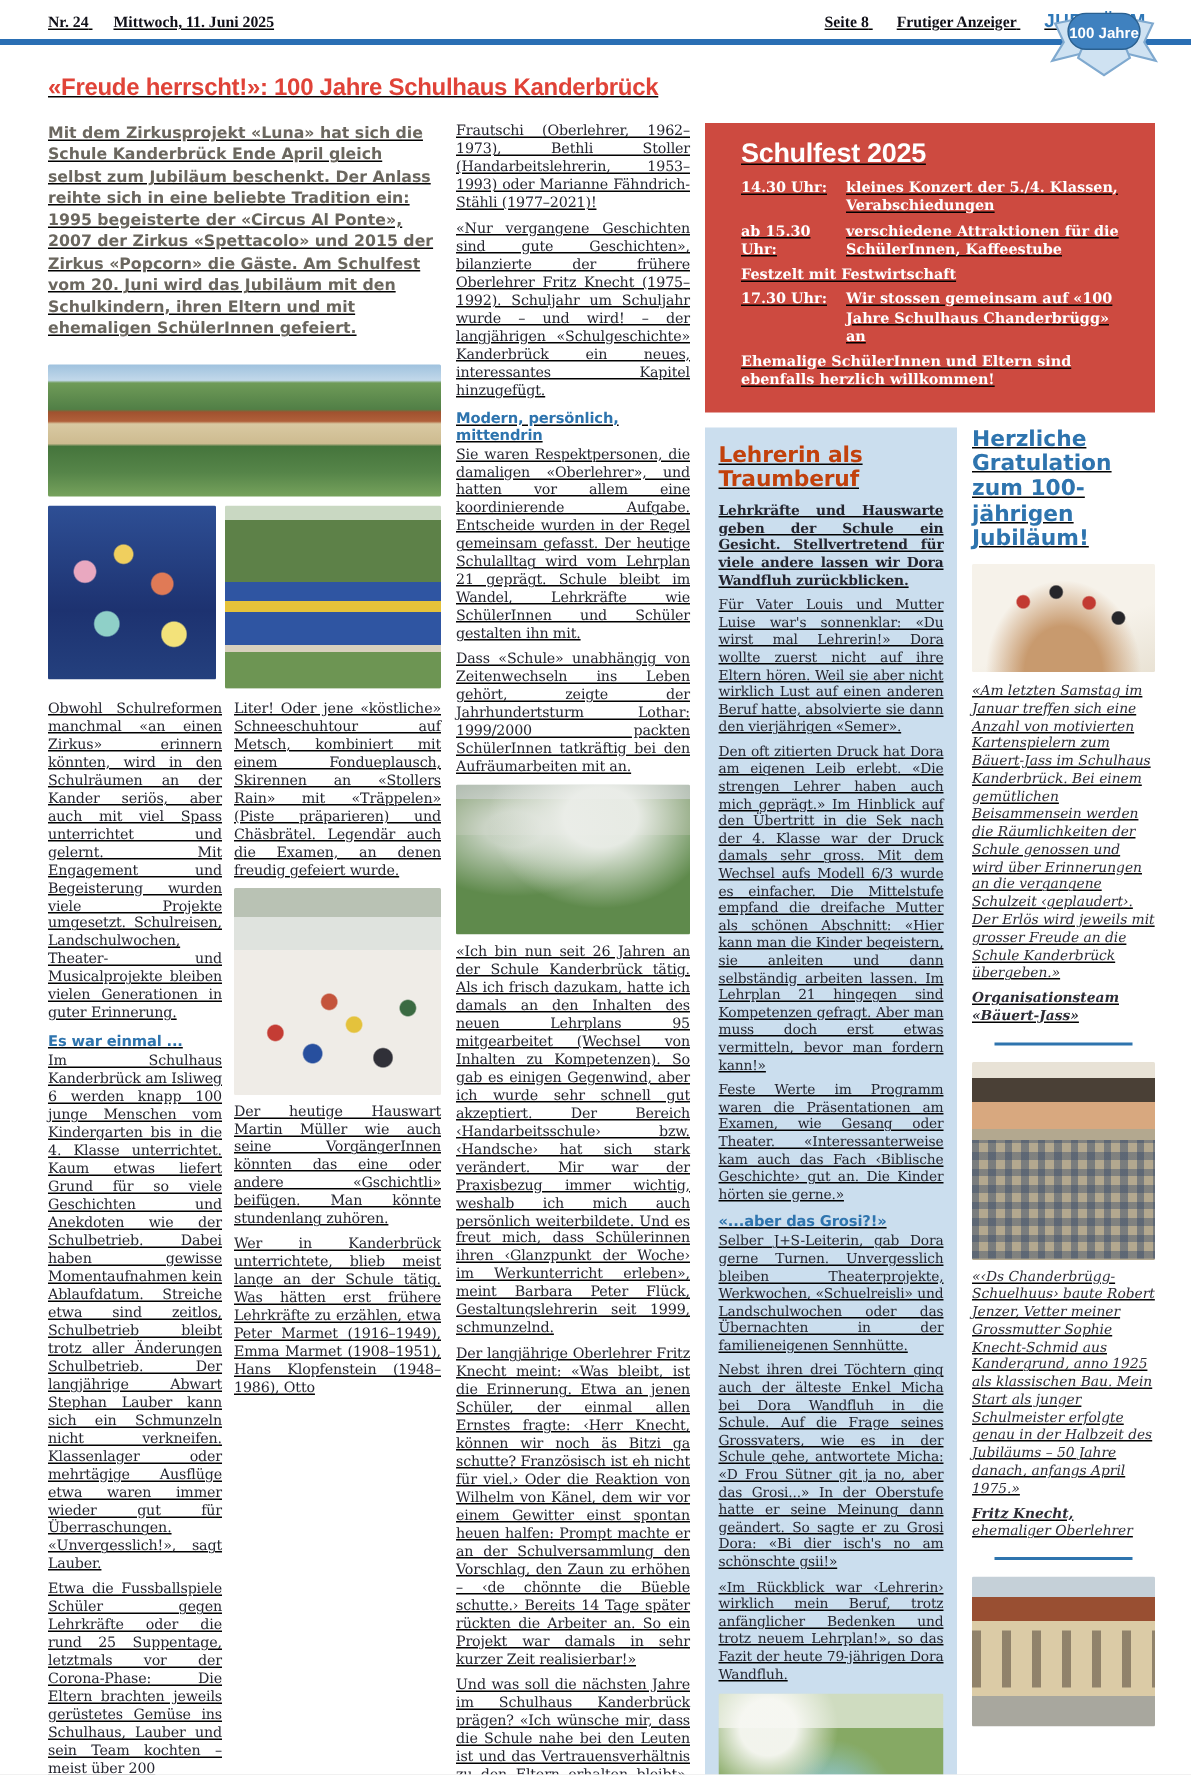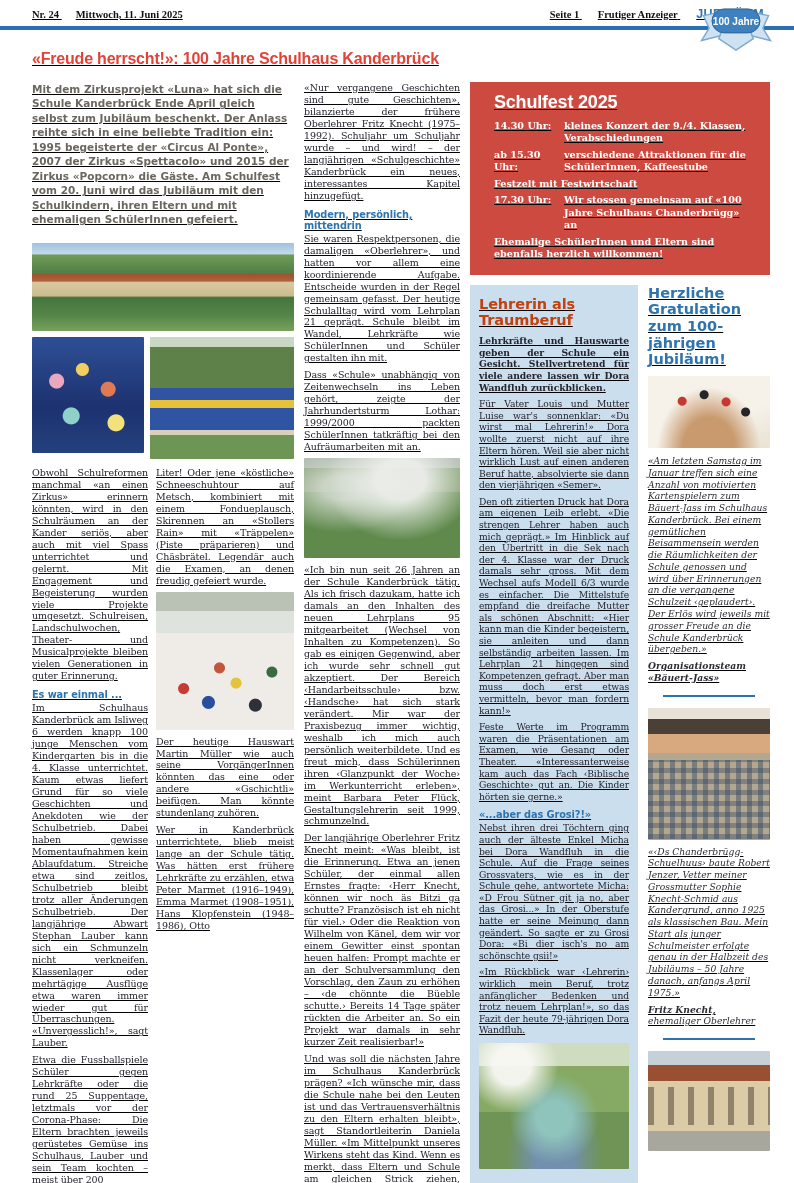--- a/index.html
+++ b/index.html
@@ -106,21 +106,21 @@
 <body>
 
 <div class="page">
 
   <header class="masthead">
     <div class="mh-left">
       <span>Nr. 24</span>
       <span>Mittwoch, 11. Juni 2025</span>
     </div>
     <div class="mh-right">
-      <span>Seite 1</span>
+      <span>Seite 8</span>
       <span>Frutiger Anzeiger</span>
       <span class="section">JUBILÄUM</span>
     </div>
   </header>
   <div class="blue-rule"></div>
 
   <svg class="ribbon" viewBox="0 0 96 58" aria-hidden="true">
     <path d="M14 14 L34 10 L36 34 L12 40 L20 27 Z" fill="#cfe2f2" stroke="#7fa9cf" stroke-width="1.5"></path>
     <path d="M82 14 L62 10 L60 34 L84 40 L76 27 Z" fill="#cfe2f2" stroke="#7fa9cf" stroke-width="1.5"></path>
     <path d="M30 38 L48 50 L66 38 L62 28 L34 28 Z" fill="#cfe2f2" stroke="#7fa9cf" stroke-width="1.5"></path>
@@ -150,39 +150,40 @@
           <p>Liter! Oder jene «köstliche» Schneeschuhtour auf Metsch, kombiniert mit einem Fondueplausch, Skirennen an «Stollers Rain» mit «Träppelen» (Piste präparieren) und Chäsbrätel. Legendär auch die Examen, an denen freudig gefeiert wurde.</p>
           <div class="ph ski" title="Skirennen"></div>
           <p>Der heutige Hauswart Martin Müller wie auch seine VorgängerInnen könnten das eine oder andere «Gschichtli» beifügen. Man könnte stundenlang zuhören.</p>
           <p>Wer in Kanderbrück unterrichtete, blieb meist lange an der Schule tätig. Was hätten erst frühere Lehrkräfte zu erzählen, etwa Peter Marmet (1916–1949), Emma Marmet (1908–1951), Hans Klopfenstein (1948–1986), Otto</p>
         </div>
       </div>
 
     </div>
 
     <div class="col3 bt">
+      <p>Frautschi (Oberlehrer, 1962–1973), Bethli Stoller (Handarbeitslehrerin, 1953–1993) oder Marianne Fähndrich-Stähli (1977–2021)!</p>
       <p>«Nur vergangene Geschichten sind gute Geschichten», bilanzierte der frühere Oberlehrer Fritz Knecht (1975–1992). Schuljahr um Schuljahr wurde – und wird! – der langjährigen «Schulgeschichte» Kanderbrück ein neues, interessantes Kapitel hinzugefügt.</p>
       <h4 class="sub">Modern, persönlich, mittendrin</h4>
       <p>Sie waren Respektpersonen, die damaligen «Oberlehrer», und hatten vor allem eine koordinierende Aufgabe. Entscheide wurden in der Regel gemeinsam gefasst. Der heutige Schulalltag wird vom Lehrplan 21 geprägt. Schule bleibt im Wandel, Lehrkräfte wie SchülerInnen und Schüler gestalten ihn mit.</p>
       <p>Dass «Schule» unabhängig von Zeitenwechseln ins Leben gehört, zeigte der Jahrhundertsturm Lothar: 1999/2000 packten SchülerInnen tatkräftig bei den Aufräumarbeiten mit an.</p>
       <div class="ph field" title="Wiese mit Zirkusaufbau"></div>
       <p>«Ich bin nun seit 26 Jahren an der Schule Kanderbrück tätig. Als ich frisch dazukam, hatte ich damals an den Inhalten des neuen Lehrplans 95 mitgearbeitet (Wechsel von Inhalten zu Kompetenzen). So gab es einigen Gegenwind, aber ich wurde sehr schnell gut akzeptiert. Der Bereich ‹Handarbeitsschule› bzw. ‹Handsche› hat sich stark verändert. Mir war der Praxisbezug immer wichtig, weshalb ich mich auch persönlich weiterbildete. Und es freut mich, dass Schülerinnen ihren ‹Glanzpunkt der Woche› im Werkunterricht erleben», meint Barbara Peter Flück, Gestaltungslehrerin seit 1999, schmunzelnd.</p>
       <p>Der langjährige Oberlehrer Fritz Knecht meint: «Was bleibt, ist die Erinnerung. Etwa an jenen Schüler, der einmal allen Ernstes fragte: ‹Herr Knecht, können wir noch äs Bitzi ga schutte? Französisch ist eh nicht für viel.› Oder die Reaktion von Wilhelm von Känel, dem wir vor einem Gewitter einst spontan heuen halfen: Prompt machte er an der Schulversammlung den Vorschlag, den Zaun zu erhöhen – ‹de chönnte die Büeble schutte.› Bereits 14 Tage später rückten die Arbeiter an. So ein Projekt war damals in sehr kurzer Zeit realisierbar!»</p>
       <p>Und was soll die nächsten Jahre im Schulhaus Kanderbrück prägen? «Ich wünsche mir, dass die Schule nahe bei den Leuten ist und das Vertrauensverhältnis zu den Eltern erhalten bleibt», sagt Standortleiterin Daniela Müller. «Im Mittelpunkt unseres Wirkens steht das Kind. Wenn es merkt, dass Eltern und Schule am gleichen Strick ziehen, kommt es gut! Wichtig ist mir auch, dass sich das Kollegium mit der Schule identifizieren kann. So bleibt unser Engagement authentisch.»</p>
 
     </div>
 
     <div class="right-area">
       <div class="schulfest">
         <h3>Schulfest 2025</h3>
         <div>
 
             <div class="sf-row">
               <span class="sf-time">14.30 Uhr:</span>
-              <span class="sf-text">kleines Konzert der 9./4. Klassen, Verabschiedungen</span>
+              <span class="sf-text">kleines Konzert der 5./4. Klassen, Verabschiedungen</span>
             </div>
 
             <div class="sf-row">
               <span class="sf-time">ab 15.30 Uhr:</span>
               <span class="sf-text">verschiedene Attraktionen für die SchülerInnen, Kaffeestube</span>
             </div>
 
             <div class="sf-row">
 
               <span class="sf-text">Festzelt mit Festwirtschaft</span>
@@ -200,20 +201,21 @@
           </div>
       </div>
       <div class="right-row">
         <div class="col4">
           <h2>Lehrerin als Traumberuf</h2>
           <p class="intro">Lehrkräfte und Hauswarte geben der Schule ein Gesicht. Stellvertretend für viele andere lassen wir Dora Wandfluh zurückblicken.</p>
           <p>Für Vater Louis und Mutter Luise war's sonnenklar: «Du wirst mal Lehrerin!» Dora wollte zuerst nicht auf ihre Eltern hören. Weil sie aber nicht wirklich Lust auf einen anderen Beruf hatte, absolvierte sie dann den vierjährigen «Semer».</p>
           <p>Den oft zitierten Druck hat Dora am eigenen Leib erlebt. «Die strengen Lehrer haben auch mich geprägt.» Im Hinblick auf den Übertritt in die Sek nach der 4. Klasse war der Druck damals sehr gross. Mit dem Wechsel aufs Modell 6/3 wurde es einfacher. Die Mittelstufe empfand die dreifache Mutter als schönen Abschnitt: «Hier kann man die Kinder begeistern, sie anleiten und dann selbständig arbeiten lassen. Im Lehrplan 21 hingegen sind Kompetenzen gefragt. Aber man muss doch erst etwas vermitteln, bevor man fordern kann!»</p>
           <p>Feste Werte im Programm waren die Präsentationen am Examen, wie Gesang oder Theater. «Interessanterweise kam auch das Fach ‹Biblische Geschichte› gut an. Die Kinder hörten sie gerne.»</p>
           <h4 class="sub">«...aber das Grosi?!»</h4>
+          <p>Selber J+S-Leiterin, gab Dora gerne Turnen. Unvergesslich bleiben Theaterprojekte, Werkwochen, «Schuelreisli» und Landschulwochen oder das Übernachten in der familieneigenen Sennhütte.</p>
           <p>Nebst ihren drei Töchtern ging auch der älteste Enkel Micha bei Dora Wandfluh in die Schule. Auf die Frage seines Grossvaters, wie es in der Schule gehe, antwortete Micha: «D Frou Sütner git ja no, aber das Grosi...» In der Oberstufe hatte er seine Meinung dann geändert. So sagte er zu Grosi Dora: «Bi dier isch's no am schönschte gsii!»</p>
           <p>«Im Rückblick war ‹Lehrerin› wirklich mein Beruf, trotz anfänglicher Bedenken und trotz neuem Lehrplan!», so das Fazit der heute 79-jährigen Dora Wandfluh.</p>
           <div class="ph dora" title="Dora Wandfluh"></div>
         </div>
         <div class="col5">
           <h2>Herzliche Gratulation zum 100-jährigen Jubiläum!</h2>
           <div class="ph cards" title="Jasskarten"></div>
           <p>«Am letzten Samstag im Januar treffen sich eine Anzahl von motivierten Kartenspielern zum Bäuert-Jass im Schulhaus Kanderbrück. Bei einem gemütlichen Beisammensein werden die Räumlichkeiten der Schule genossen und wird über Erinnerungen an die vergangene Schulzeit ‹geplaudert›. Der Erlös wird jeweils mit grosser Freude an die Schule Kanderbrück übergeben.»</p>
           <p class="b">Organisationsteam «Bäuert-Jass»</p>
           <div class="div-blue"></div>

